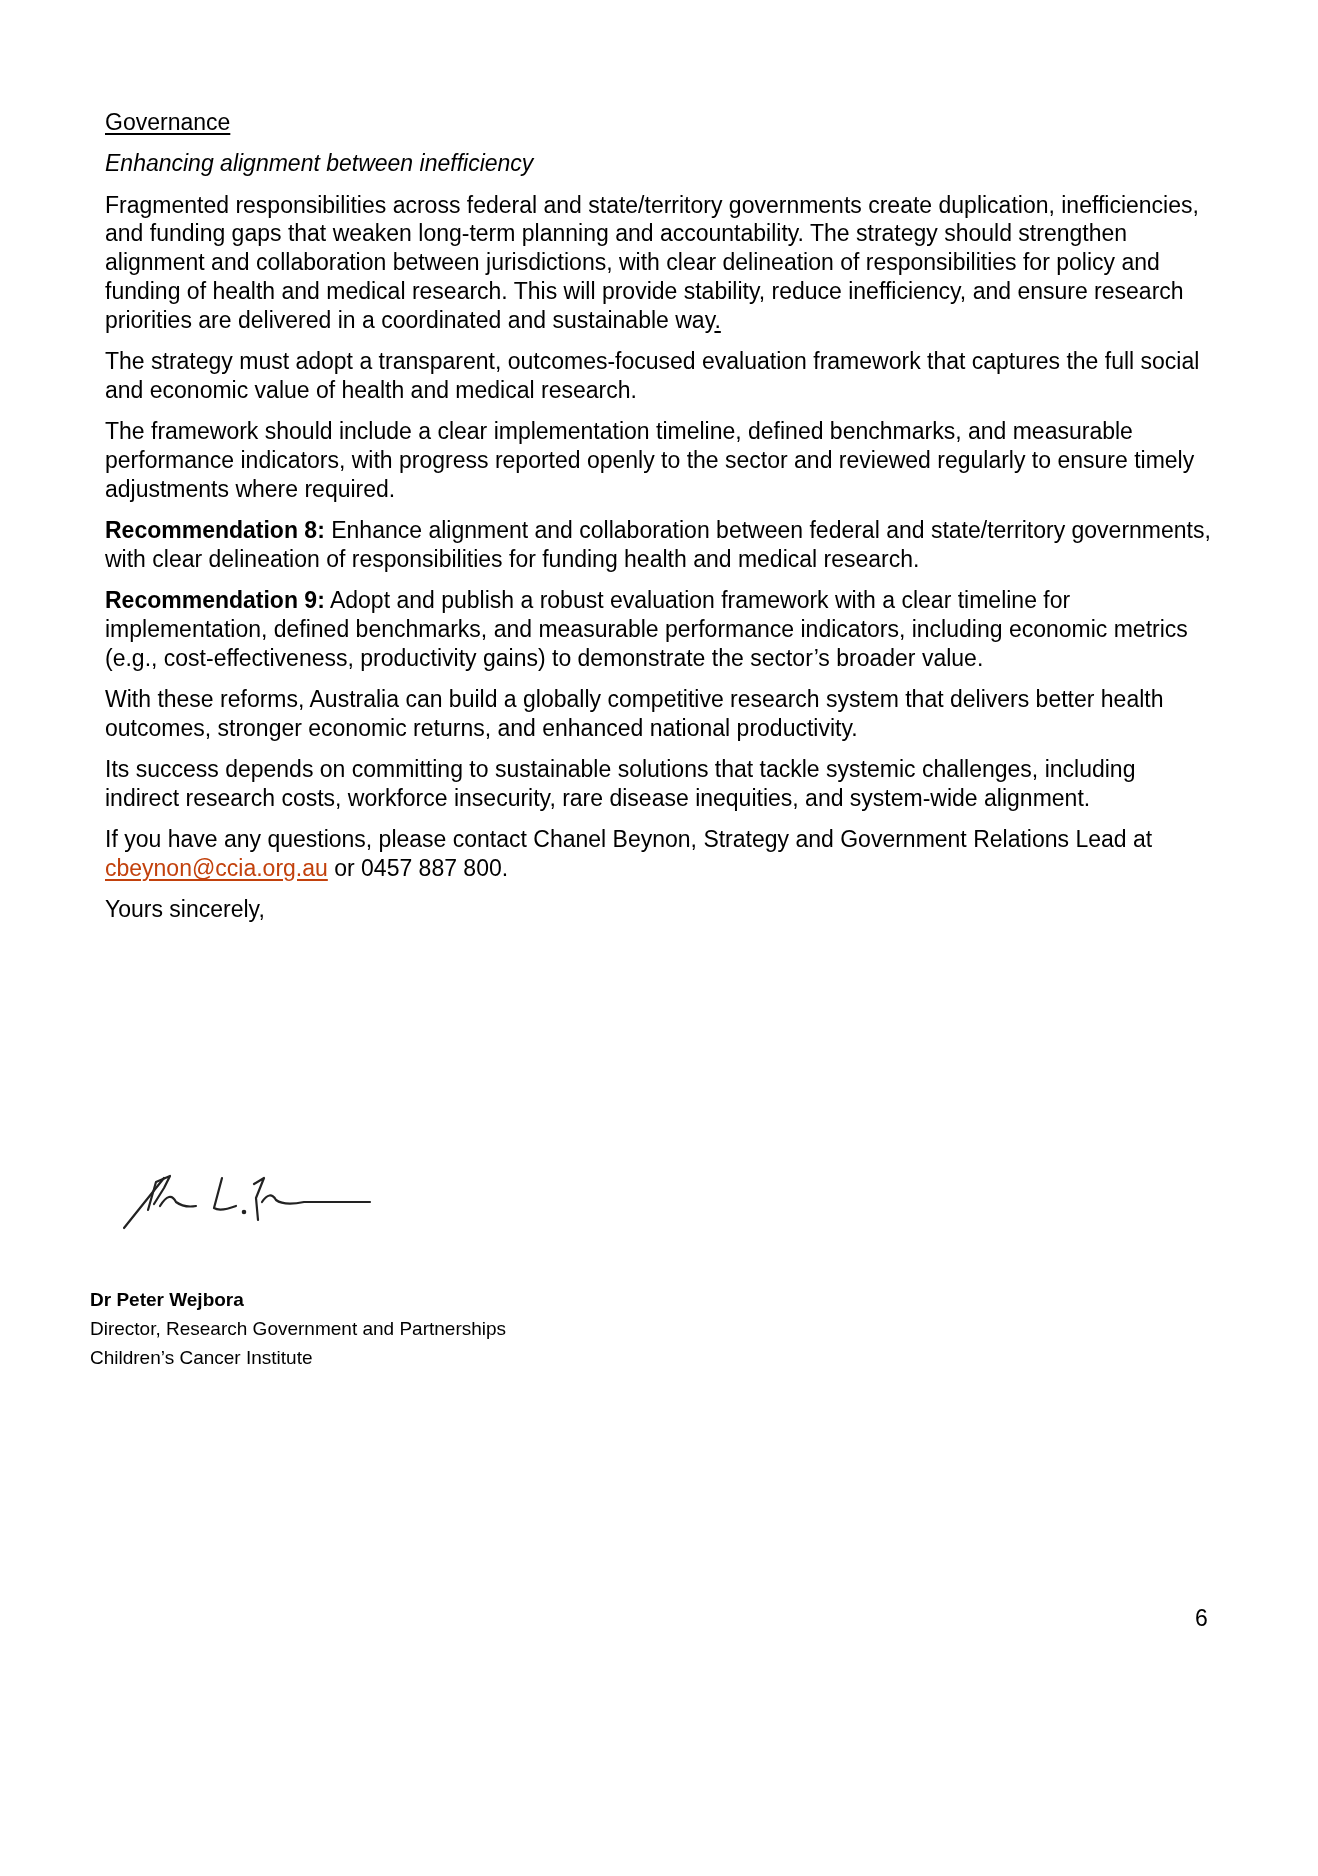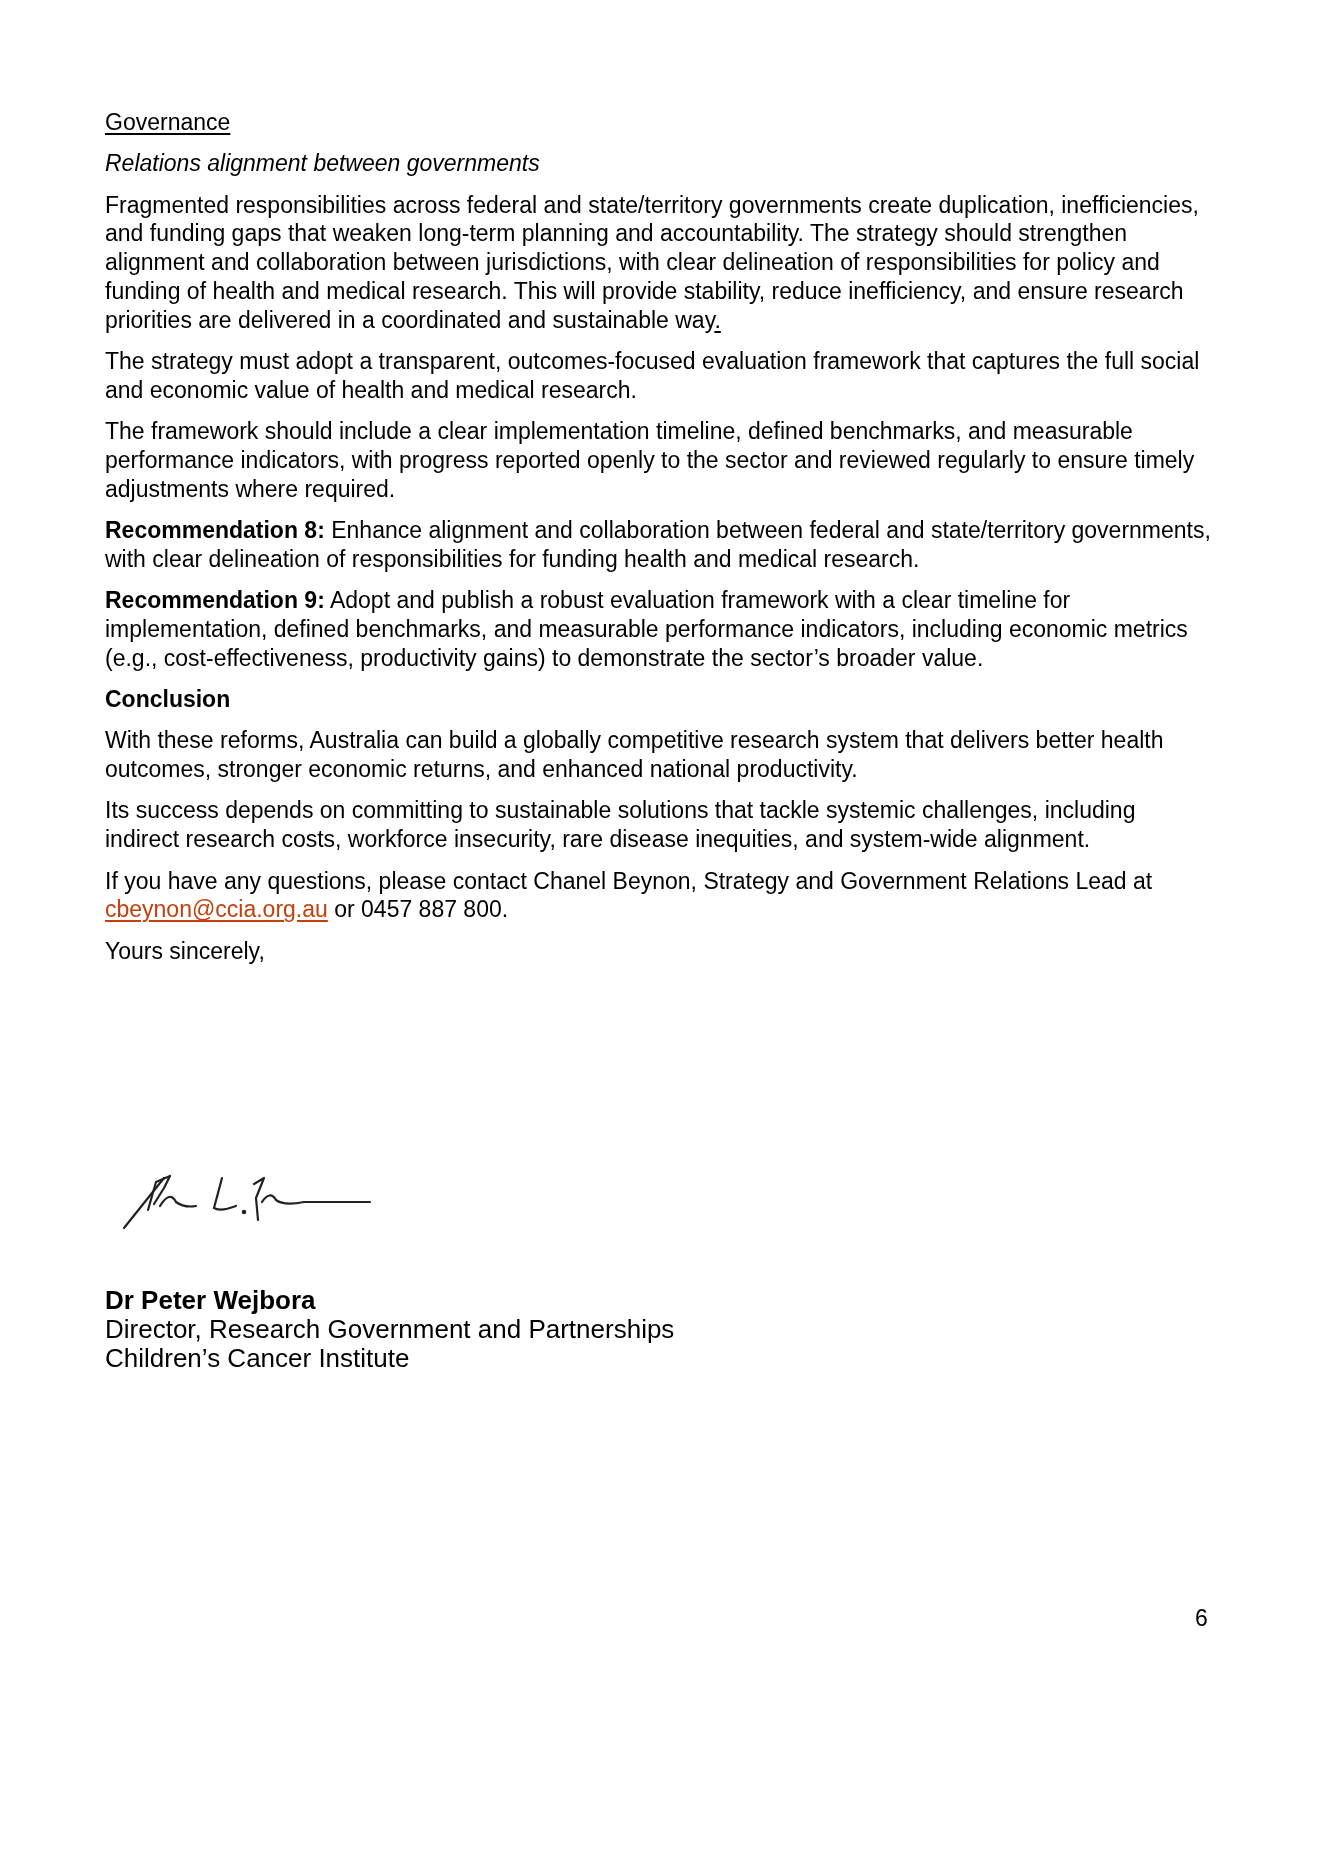--- a/index.html
+++ b/index.html
@@ -6,40 +6,39 @@
   body { width: 1318px; height: 1876px; position: relative; overflow: hidden;
          font-family: "Liberation Sans", sans-serif; color: #000; }
   .page { position: absolute; left: 105px; top: 108px; width: 1110px;
           font-size: 23px; line-height: 28.8px; }
   p { margin: 0 0 12.5px 0; }
   .u { text-decoration: underline; text-underline-offset: 3px; }
   .i { font-style: italic; }
   .b { font-weight: bold; }
   a.email { color: #c2410c; text-underline-offset: 3px; }
   .sig { position: absolute; left: 118px; top: 1168px; width: 260px; height: 64px; }
-  .signer { position: absolute; left: 105px; top: 1286px; font-size: 26px; line-height: 28.8px; }
+  .signer { position: absolute; left: 90px; top: 1286px; font-size: 19px; line-height: 28.8px; }
   .pagenum { position: absolute; left: 1195px; top: 1604px; font-size: 23px; line-height: 28px; }
 </style>
 </head>
 <body>
 
 <div class="page">
   <p>
     <span class="u">Governance</span>
   </p>
-  <p class="i">Relations alignment between governments</p>
+  <p class="i">Enhancing alignment between inefficiency</p>
   <p><span>Fragmented responsibilities across federal and state/territory governments create duplication, inefficiencies, and funding gaps that weaken long-term planning and accountability. The strategy should strengthen alignment and collaboration between jurisdictions, with clear delineation of responsibilities for policy and funding of health and medical research. This will provide stability, reduce inefficiency, and ensure research priorities are delivered in a coordinated and sustainable way</span><span class="u">.</span></p>
 
   <p>The strategy must adopt a transparent, outcomes-focused evaluation framework that captures the full social and economic value of health and medical research.</p>
   <p>The framework should include a clear implementation timeline, defined benchmarks, and measurable performance indicators, with progress reported openly to the sector and reviewed regularly to ensure timely adjustments where required.</p>
 
   <p><span class="b">Recommendation 8:</span><span> Enhance alignment and collaboration between federal and state/territory governments, with clear delineation of responsibilities for funding health and medical research.</span></p>
   <p><span class="b">Recommendation 9:</span><span> Adopt and publish a robust evaluation framework with a clear timeline for implementation, defined benchmarks, and measurable performance indicators, including economic metrics (e.g., cost-effectiveness, productivity gains) to demonstrate the sector’s broader value.</span></p>
 
-  <p class="b">Conclusion</p>
   <p>With these reforms, Australia can build a globally competitive research system that delivers better health outcomes, stronger economic returns, and enhanced national productivity.</p>
   <p>Its success depends on committing to sustainable solutions that tackle systemic challenges, including indirect research costs, workforce insecurity, rare disease inequities, and system-wide alignment.</p>
 
   <p><span>If you have any questions, please contact Chanel Beynon, Strategy and Government Relations Lead at </span><a class="email" href="#">cbeynon@ccia.org.au</a><span> or 0457 887 800.</span></p>
 
   <p>Yours sincerely,</p>
 </div>
 
 <svg class="sig" viewBox="0 0 260 64" xmlns="http://www.w3.org/2000/svg">
   <g fill="none" stroke="#222" stroke-width="2.2" stroke-linecap="round" stroke-linejoin="round">

